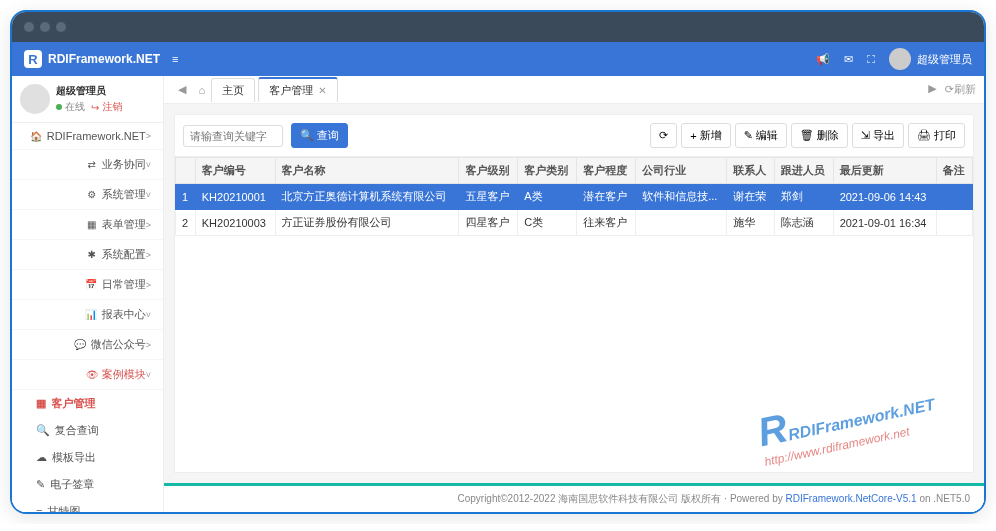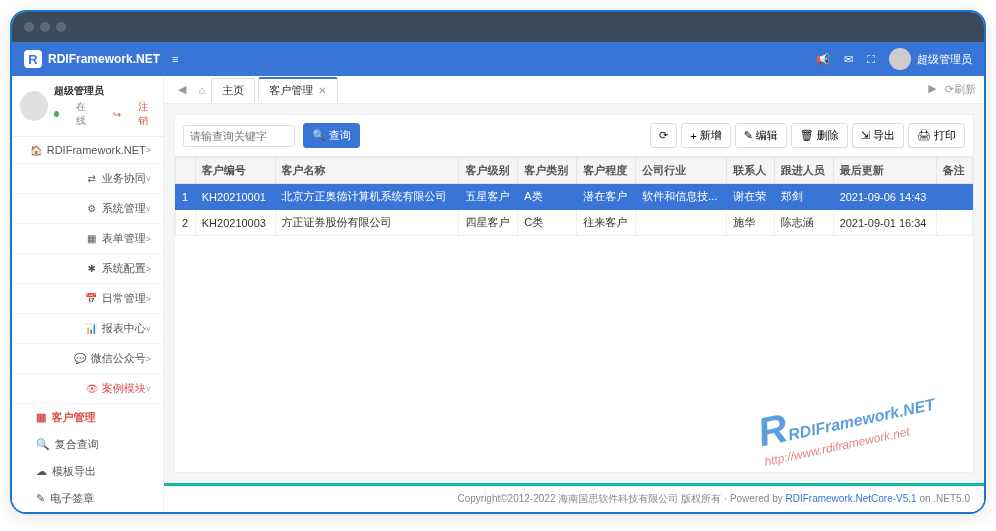--- a/index.html
+++ b/index.html
@@ -14,39 +14,39 @@
     .topbar-spacer { flex: 1; }
     .topbar-icon { margin-left: 14px; cursor: pointer; }
     .hamburger { margin-left: 12px; margin-right: 6px; cursor: pointer; }
     .avatar { width: 22px; height: 22px; border-radius: 50%; background: #ccc; margin-left: 14px; display: inline-block; }
     .main { flex: 1; display: flex; overflow: hidden; }
     .sidebar { width: 152px; border-right: 1px solid #eee; overflow-y: auto; background: #fff; }
     .user-box { padding: 8px; border-bottom: 1px solid #eee; display: flex; align-items: center; gap: 6px; }
     .user-avatar { width: 30px; height: 30px; border-radius: 50%; background: #e0e0e0; }
     .user-info { font-size: 10px; }
     .user-name { font-weight: bold; }
-    .user-status { color: #888; display: flex; align-items: center; gap: 17px; margin-top: 2px; justify-content: center; }
+    .user-status { color: #888; display: flex; align-items: center; gap: 3px; margin-top: 2px; justify-content: center; }
     .status-dot-green { width: 6px; height: 6px; border-radius: 50%; background: #4caf50; }
     .logout-link { color: #d9534f; cursor: pointer; }
     .nav-item { padding: 7px 12px; display: flex; align-items: center; justify-content: flex-end; cursor: pointer; color: #555; border-bottom: 1px solid #f5f5f5; }
     .nav-item.active { color: #d9534f; }
     .nav-item .chev { font-size: 9px; color: #999; }
     .nav-sub { padding: 6px 12px 6px 24px; display: flex; align-items: center; gap: 5px; cursor: pointer; color: #555; }
     .nav-sub.active { color: #d9534f; font-weight: bold; }
     .nav-icon { width: 12px; display: inline-block; text-align: center; margin-right: 4px; font-size: 10px; }
     .content { flex: 1; display: flex; flex-direction: column; background: #f5f5f5; overflow: hidden; }
     .tabs-bar { background: #fff; border-bottom: 1px solid #eee; display: flex; align-items: center; height: 28px; padding: 0 8px; }
     .tab-home { padding: 0 6px; color: #999; }
     .tab { padding: 4px 10px; border: 1px solid #ddd; border-bottom: none; margin-right: 3px; background: #fff; cursor: pointer; display: flex; align-items: center; gap: 5px; border-radius: 3px 3px 0 0; }
     .tab.active { border-top: 2px solid #3875d7; }
     .tab-close { color: #999; font-size: 10px; }
     .tabs-right { margin-left: auto; display: flex; gap: 8px; color: #999; }
     .panel { margin: 10px; background: #fff; flex: 1; display: flex; flex-direction: column; border: 1px solid #eee; overflow: hidden; }
     .toolbar { padding: 8px; border-bottom: 1px solid #eee; display: flex; align-items: center; gap: 8px; }
-    .search-input { width: 112px; padding: 4px 6px; border: 1px solid #ddd; border-radius: 3px; font-size: 11px; }
+    .search-input { width: 100px; padding: 4px 6px; border: 1px solid #ddd; border-radius: 3px; font-size: 11px; }
     .btn { padding: 4px 8px; border: 1px solid #ddd; background: #fff; cursor: pointer; border-radius: 3px; font-size: 11px; display: inline-flex; align-items: center; gap: 3px; }
     .btn-primary { background: #3875d7; color: #fff; border-color: #3875d7; }
     .toolbar-right { margin-left: auto; display: flex; gap: 4px; }
     .table { width: 100%; border-collapse: collapse; font-size: 11px; }
     .table th { background: #f5f5f5; border: 1px solid #e5e5e5; padding: 5px 6px; text-align: left; font-weight: bold; color: #555; }
     .table td { border: 1px solid #eee; padding: 5px 6px; }
     .table tr.selected td { background: #3875d7; color: #fff; border-color: #3875d7; }
     .table-wrap { flex: 1; overflow: auto; }
     .footer { padding: 8px; border-top: 1px solid #eee; color: #888; font-size: 10px; }
     .copyright { text-align: right; color: #888; font-size: 10px; padding: 6px 14px; background: #fff; border-top: 3px solid #14b8a6; }

